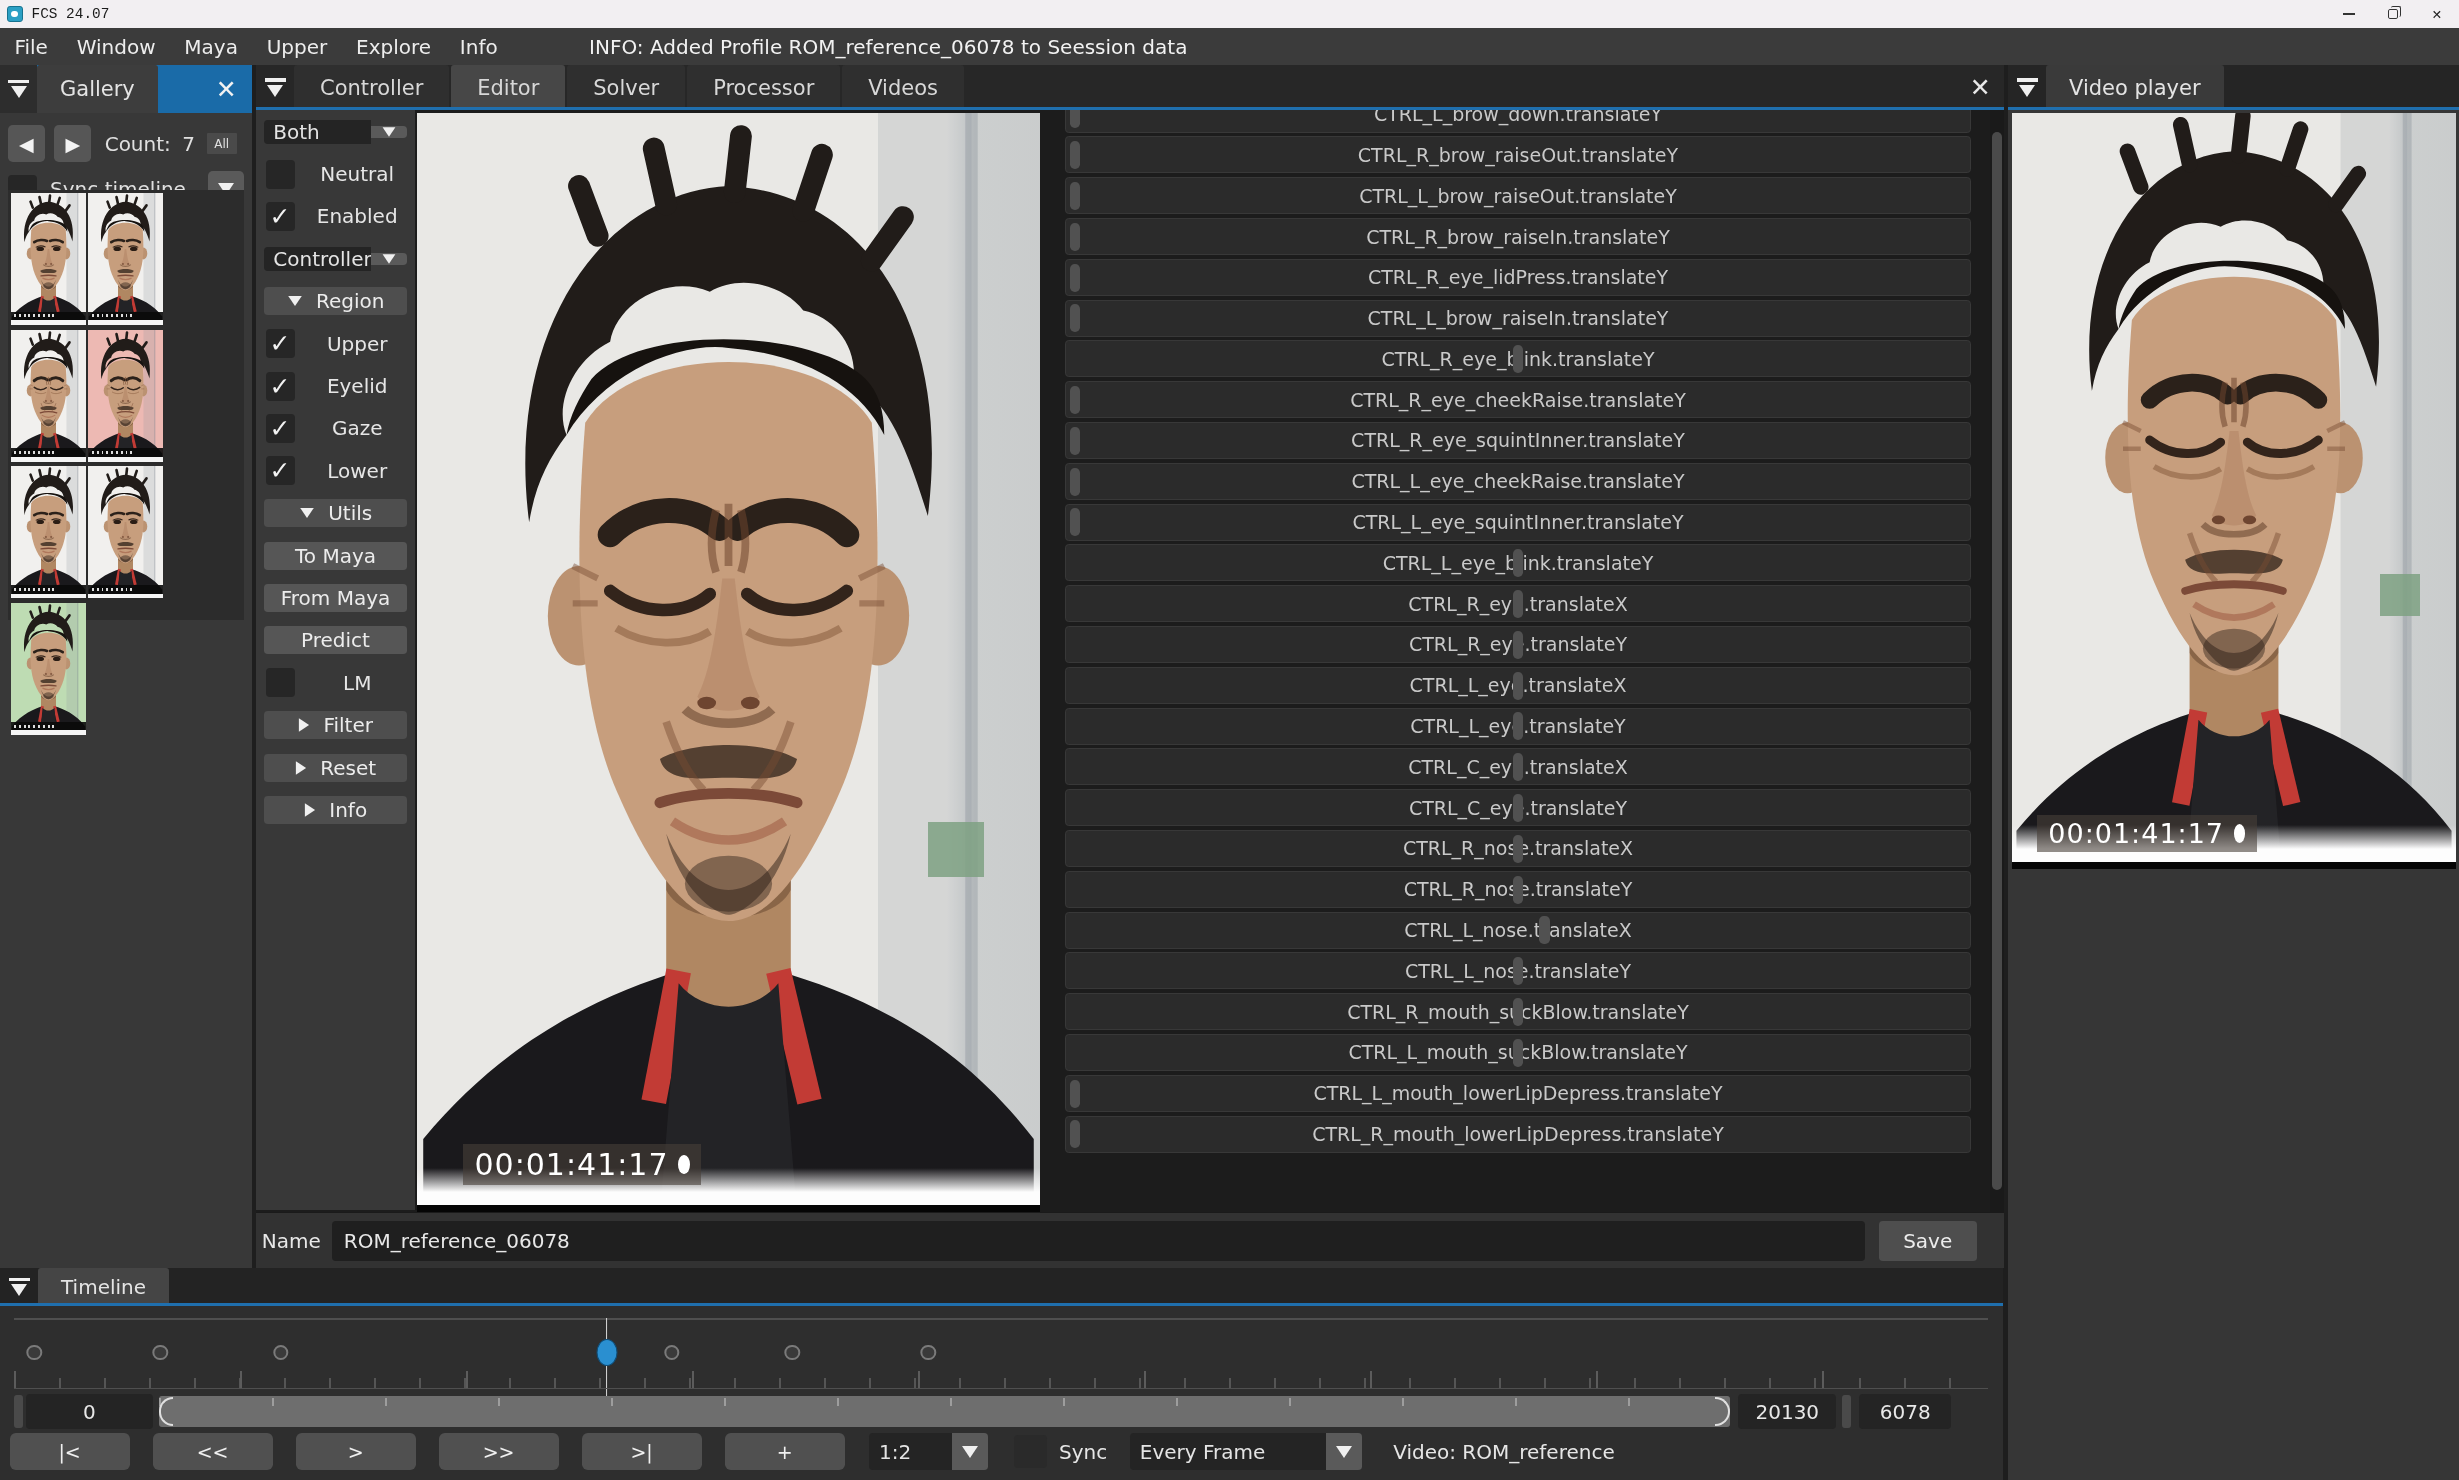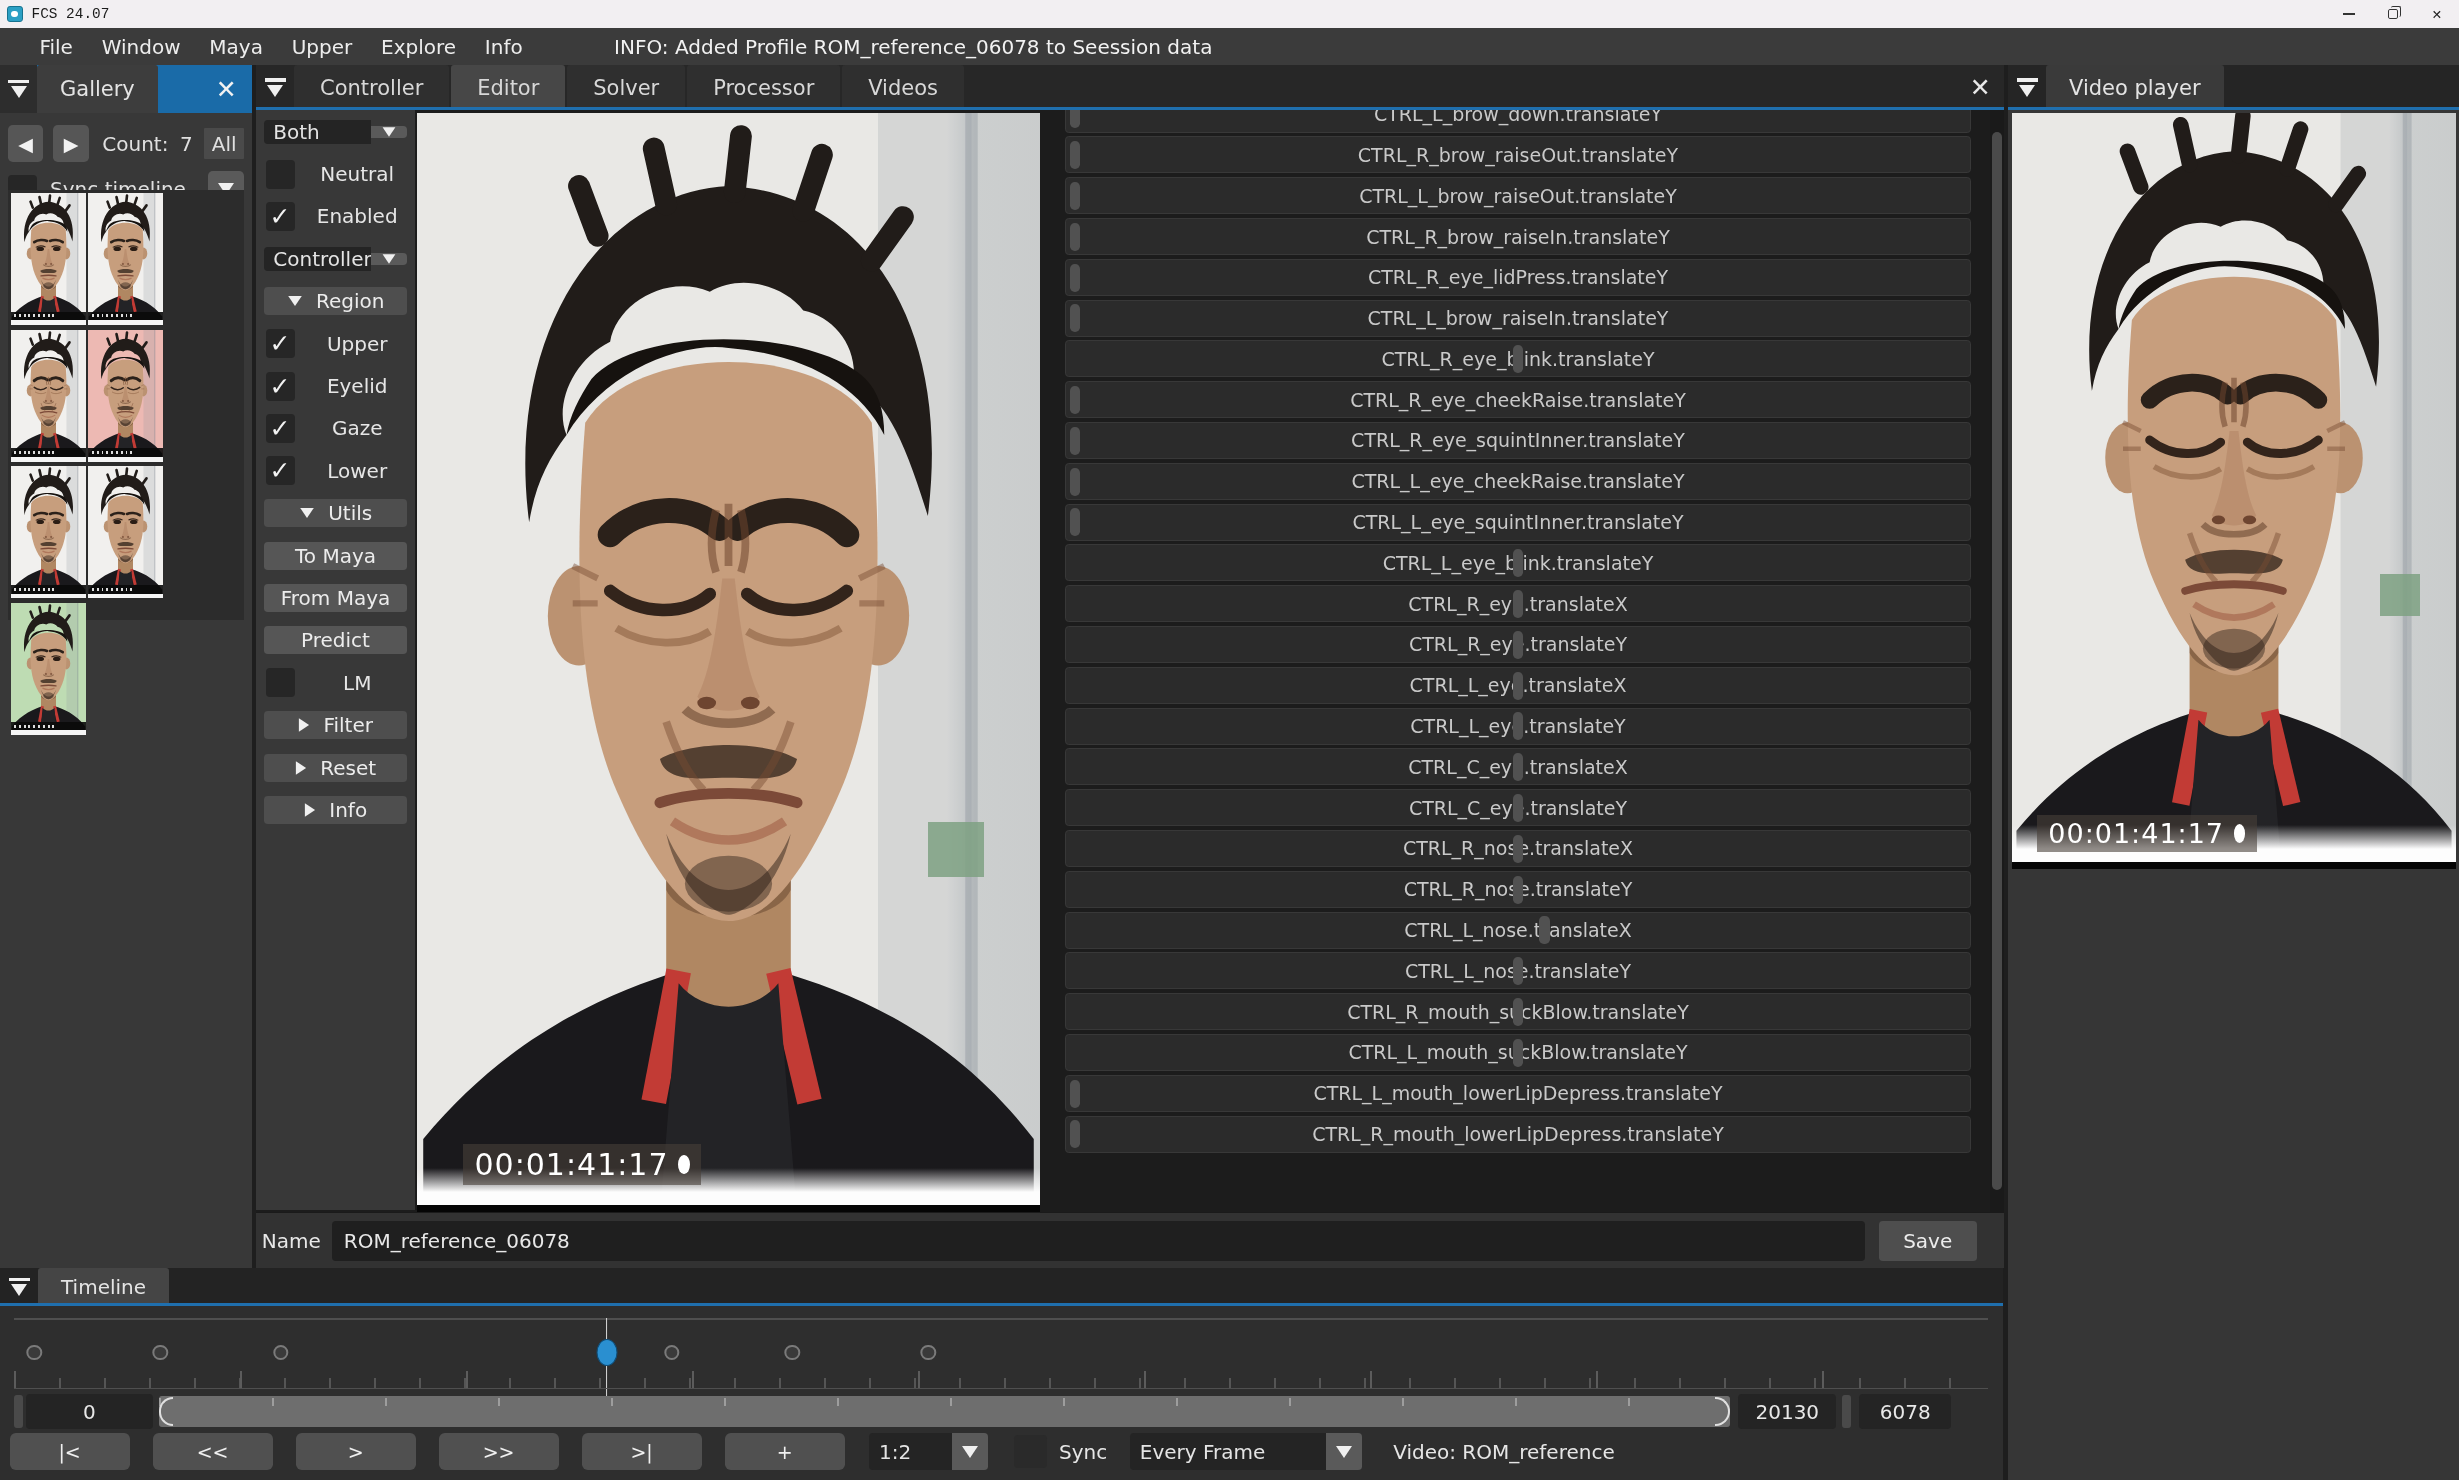--- a/index.html
+++ b/index.html
@@ -13,21 +13,21 @@
   .app-title { margin-left:8.6px; font-size:14.4px; color:#1b1b1b; }
   .win-btns { margin-left:auto; display:flex; height:100%; }
   .win-btn { width:44px; height:100%; display:flex; align-items:center; justify-content:center; font-size:14.4px; color:#222; }
   .glyph-min { width:12.5px; height:1.9px; background:#333; display:block; }
   .glyph-restore { width:10.6px; height:10.6px; border:1.4px solid #333; border-radius:1.9px; position:relative; display:block; }
   .glyph-restore::before { content:""; position:absolute; left:1.9px; top:-3.8px; width:9.6px; height:9.6px; border:1.4px solid #333; border-left:none; border-bottom:none; border-radius:1.9px; }
   .glyph-close { font-size:15.4px; color:#222; }
 
   
   #menubar { position:absolute; left:0; top:28px; width:2459px; height:37px; background:#3b3b3b; display:flex; align-items:center; font-size:20px; color:#ededed; }
-  #menu-items { display:flex;padding-left:25px; }
+  #menu-items { display:flex; }
   .menu-item { padding:0 14.4px; }
   .menu-status { margin-left:77px; color:#f2f2f2; }
 
   
   .tri-down { width:0; height:0; border-left:8.6px solid transparent; border-right:8.6px solid transparent; border-top:12.5px solid #f0f0f0; }
   .tri-right { width:0; height:0; border-top:8.6px solid transparent; border-bottom:8.6px solid transparent; border-left:12.5px solid #f0f0f0; }
   .collapse-icon { width:25px; display:flex; flex-direction:column; align-items:center; gap:2.9px; }
   .collapse-icon .bar { width:21px; height:3.8px; background:#f0f0f0; }
   .panel-tab { background:#3d3d3d; color:#e4e4e4; font-size:21px; display:flex; align-items:center; padding:0 23px; height:100%; border-radius:2.9px 2.9px 0 0; }
   .blue-line { position:absolute; left:0; right:0; bottom:0; height:2.9px; background:#1f6fae; }
@@ -39,21 +39,21 @@
   #gallery { position:absolute; left:0; top:65px; width:252px; height:1203px; background:#383838; }
   .g-header { position:relative; height:48px; background:#1a6ba8; display:flex; align-items:center; }
   .g-header .icon-cell { width:37px; height:100%; background:#2d2d2d; display:flex; align-items:center; justify-content:center; }
   .g-close { margin-left:auto; margin-right:15.4px; font-size:25px; color:#f2f2f2; }
   .g-row { display:flex; align-items:center; padding:0 7.7px; }
   .g-row.count { margin-top:11.5px; height:38px; }
   .nav-btn { width:37px; height:37px; background:#565656; border-radius:4.8px; display:flex; align-items:center; justify-content:center; font-size:19px; color:#f2f2f2; }
   .nav-btn + .nav-btn { margin-left:9.6px; }
   .count-label { margin-left:13.4px; font-size:20px; }
   .count-value { margin-left:11.5px; font-size:20px; }
-  .all-btn { margin-left:11.5px; background:#4a4a4a; border-radius:1px; padding:3.8px 7.7px; font-size:20px; }
+  .all-btn { margin-left:11.5px; background:#4a4a4a; border-radius:1px; padding:3.8px 7.7px; font-size:12px; }
   .g-row.sync { margin-top:7.7px; height:38px; }
   .sync-label { margin-left:13.4px; font-size:20px; }
   .g-row.sync .dd-only { margin-left:auto; width:36px; height:36px; background:#5a5a5a; border-radius:4.8px; display:flex; align-items:center; justify-content:center; }
   #thumbs { position:absolute; left:7.7px; top:125px; width:236px; height:430px; background:#2c2c2c; display:flex; flex-wrap:wrap; align-content:flex-start; gap:4.8px 2.9px; padding:2.9px; }
   .thumb { width:75px; height:132px; position:relative; overflow:hidden; }
   .thumb svg { position:absolute; inset:0; width:100%; height:100%; }
   .thumb .ts-bar { position:absolute; left:0; right:0; bottom:4.8px; height:8.6px; background:rgba(10,10,10,.9); }
   .thumb .ts-bar::after { content:""; position:absolute; left:3.8px; top:2.9px; width:55%; height:2.9px; background:repeating-linear-gradient(90deg,#ddd 0 1.9px,transparent 1.9px 4.8px); }
   .thumb .white-strip { position:absolute; left:0; right:0; bottom:0; height:4.8px; background:#f5f5f5; }
 

